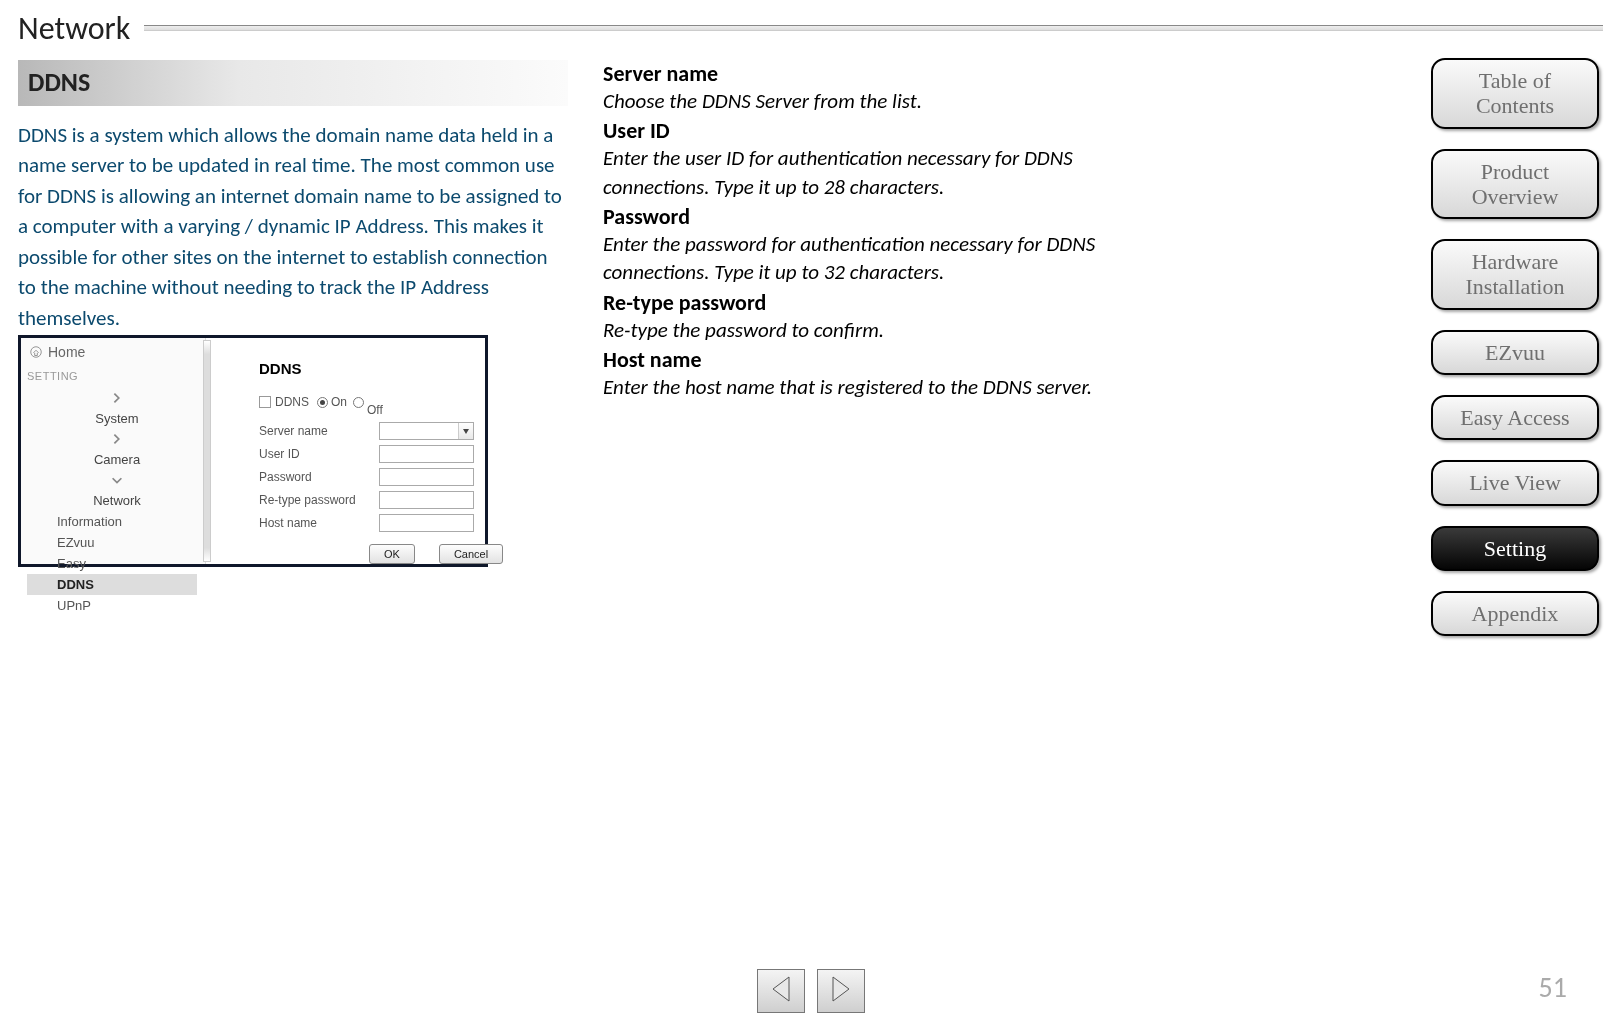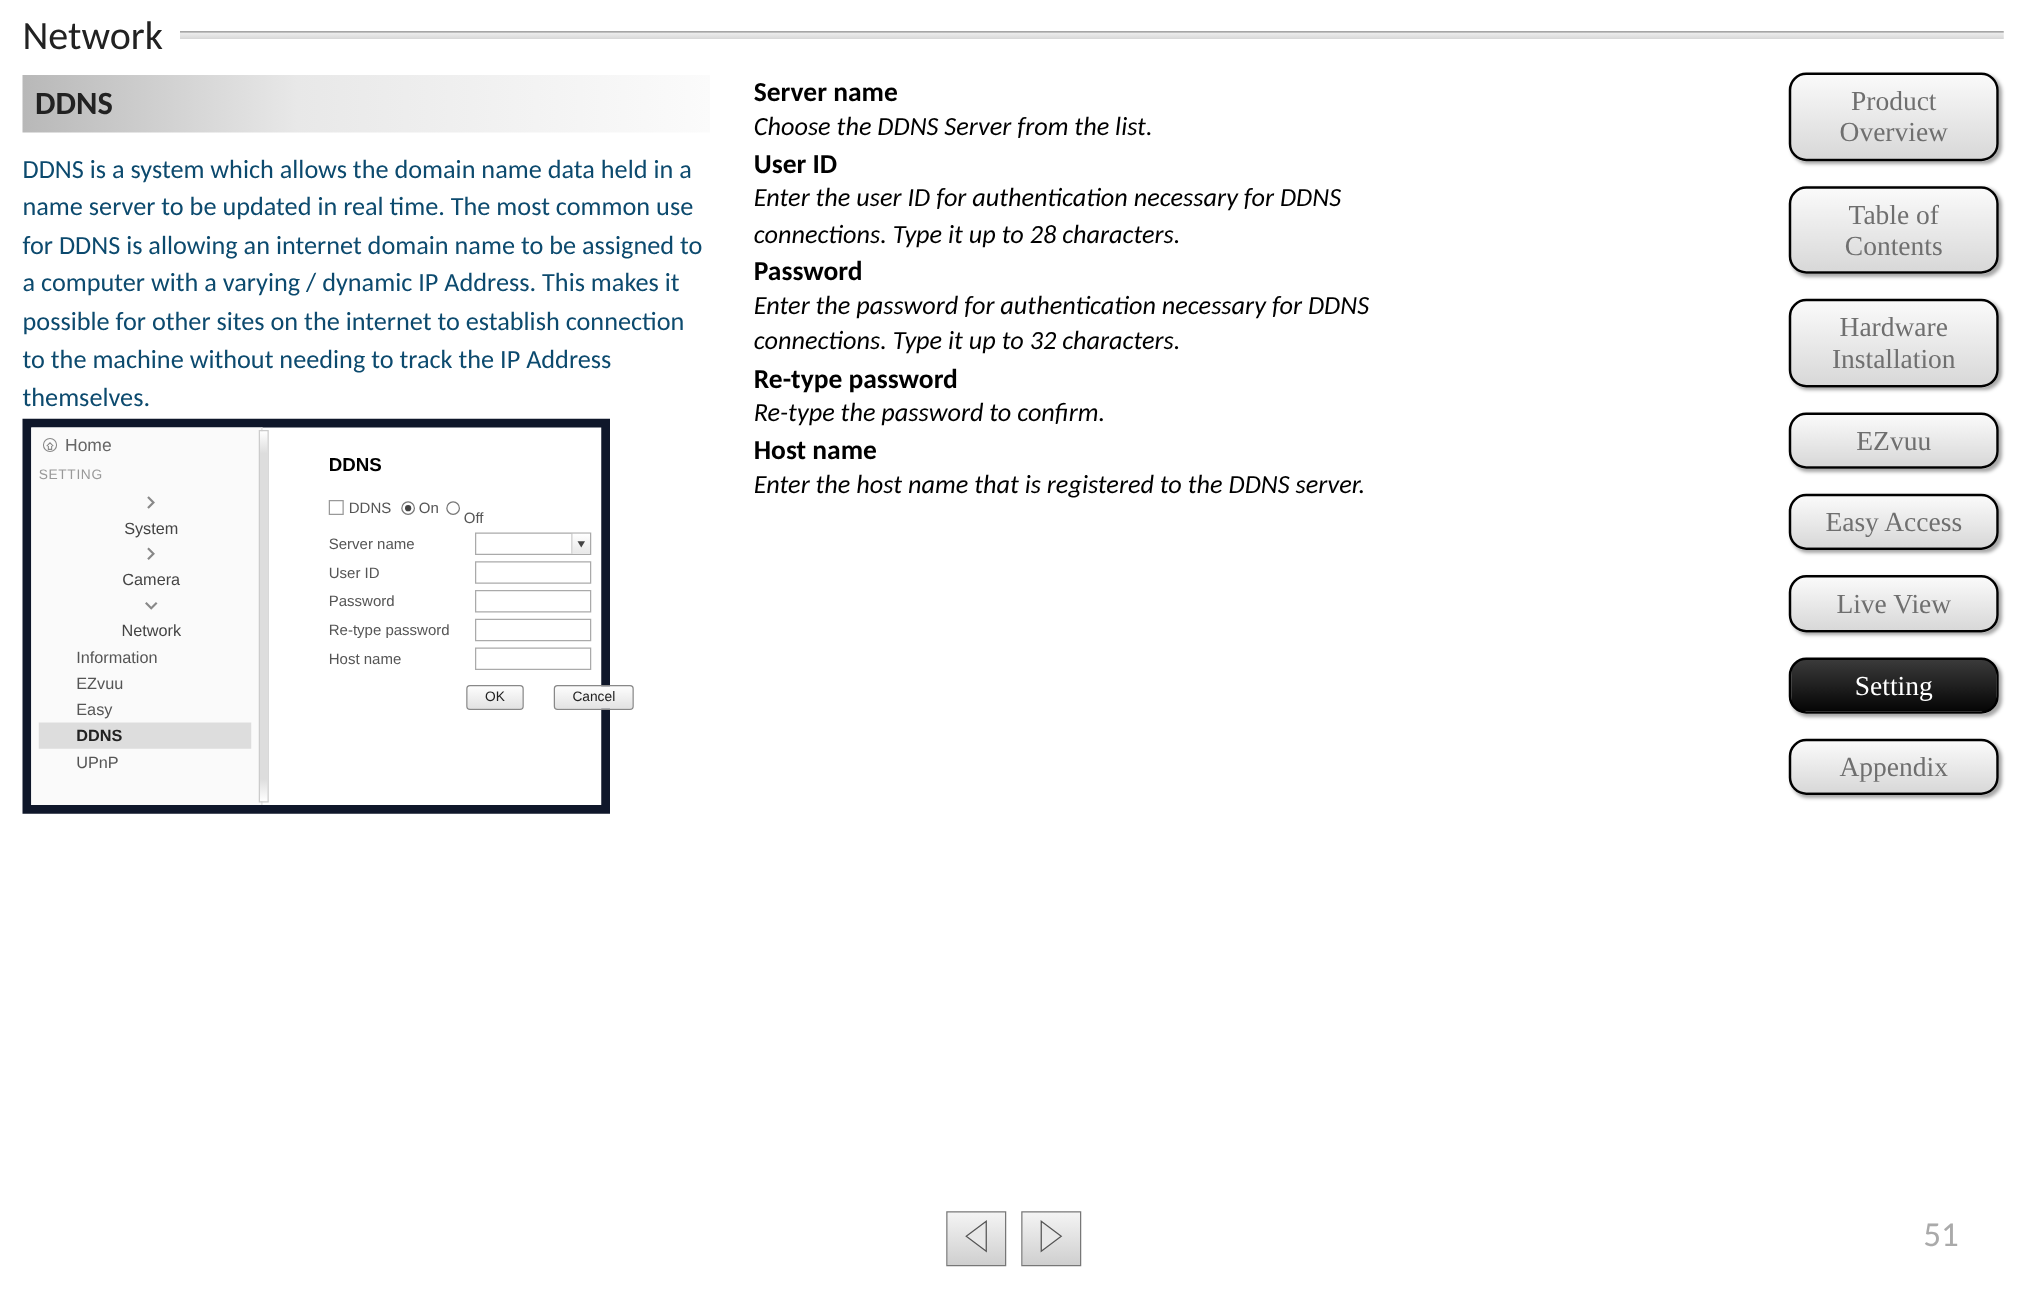--- a/index.html
+++ b/index.html
@@ -61,23 +61,23 @@
   }
   .body-text {
     font-size: 21px;
     line-height: 1.45;
     color: #0c4a6e;
     margin-bottom: 2px;
   }
   
   
   .shot {
-    border: 7px solid #0f172a;
+    border: 3px solid #0f172a;
     width: 470px;
-    height: 316px;
+    height: 232px;
     background: #fff;
     position: relative;
     font-family: Arial, sans-serif;
     font-size: 13px;
     color: #333;
     padding-left: 19px;
   }
   .shot-left {
     position: absolute;
     top: 0; left: 0; bottom: 0;
@@ -413,22 +413,22 @@
 
     <div class="def-term">Re-type password</div>
     <div class="def-desc">Re-type the password to confirm.</div>
 
     <div class="def-term">Host name</div>
     <div class="def-desc">Enter the host name that is registered to the DDNS server.</div>
   </div>
 </div>
 
 <div class="right-nav">
+  <div class="nav-btn tall">Table of Contents</div>
   <div class="nav-btn tall">Product Overview</div>
-  <div class="nav-btn tall">Table of Contents</div>
   <div class="nav-btn tall">Hardware Installation</div>
   <div class="nav-btn">EZvuu</div>
   <div class="nav-btn">Easy Access</div>
   <div class="nav-btn">Live View</div>
   <div class="nav-btn active">Setting</div>
   <div class="nav-btn">Appendix</div>
 </div>
 
 <div class="pager">
   <div class="pager-btn">

